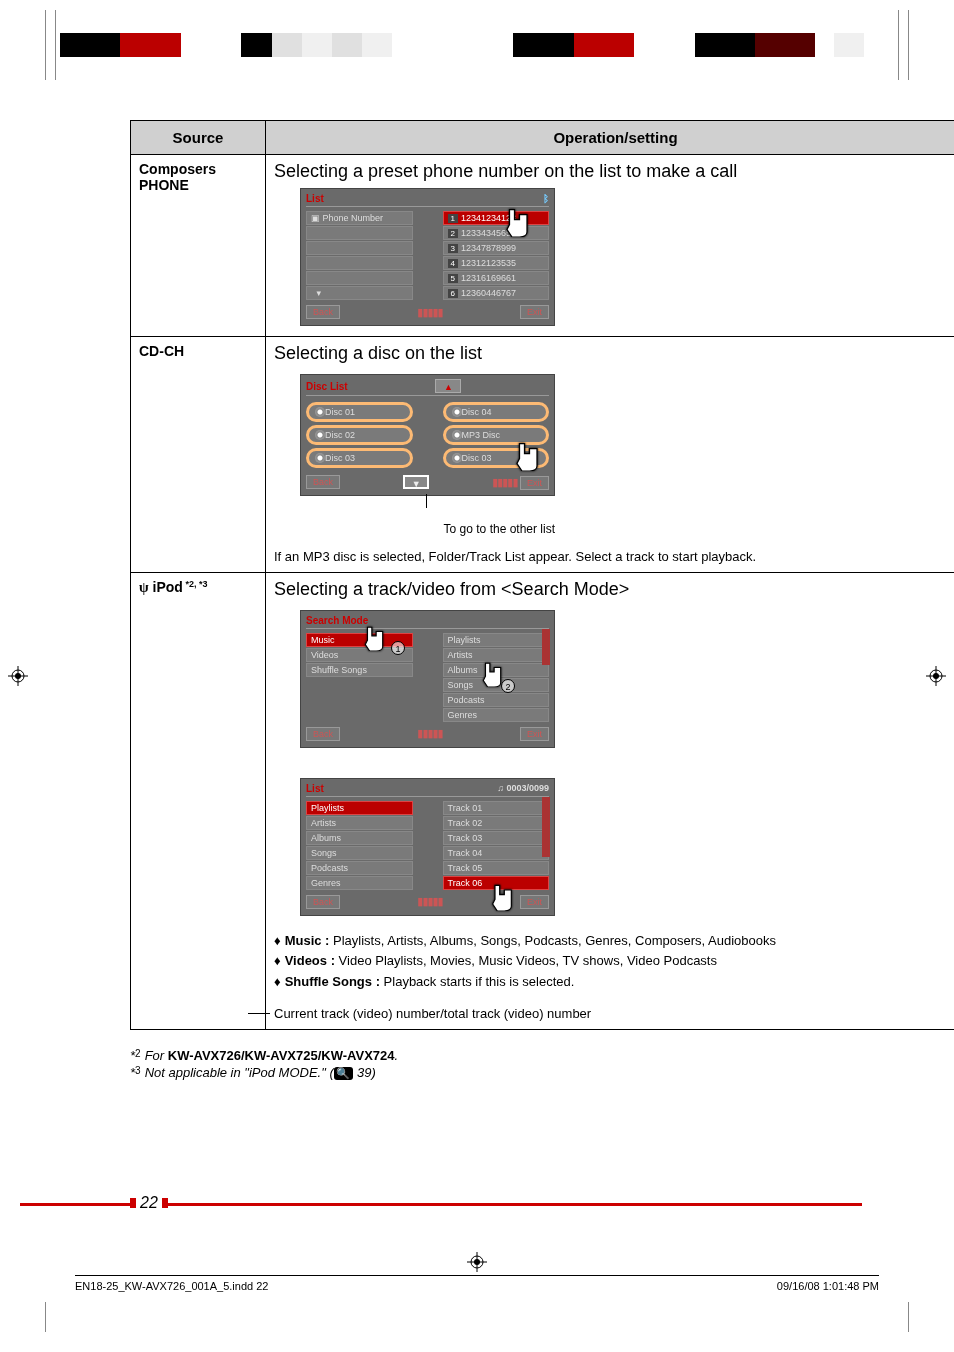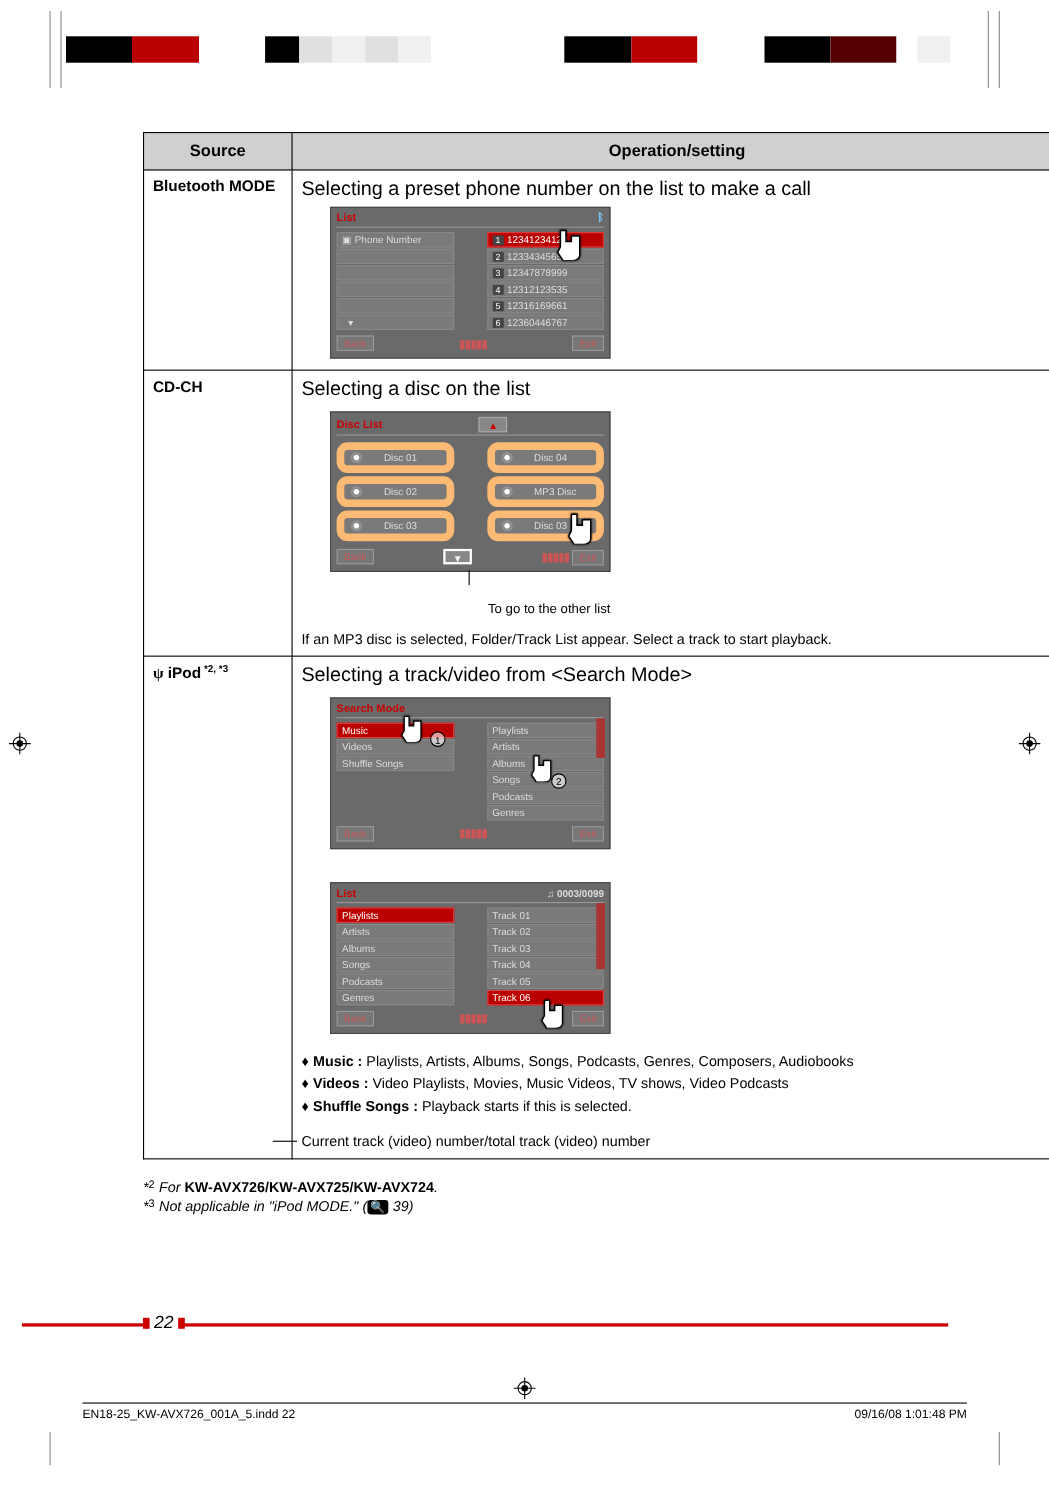--- a/index.html
+++ b/index.html
@@ -110,28 +110,28 @@
     margin: 1px 0;
     font-size: 9px;
     display: flex;
     align-items: center;
     gap: 3px;
     color: #ddd;
   }
   .screen .item.sel { background: #b00; border-color: #d44; color: #fff; }
   .screen .discitem {
     background: #7a7a7a;
-    border: 7px solid #fdba74;
+    border: 3px solid #fdba74;
     border-radius: 10px;
     padding: 2px 6px;
     margin: 3px 0;
     font-size: 9px;
     display: flex;
     align-items: center;
-    gap: 20px;
+    gap: 0;
     color: #ddd;
   }
   .screen .footer {
     display: flex;
     justify-content: space-between;
     align-items: center;
     margin-top: 4px;
     font-size: 9px;
   }
   .screen .btn {
@@ -317,21 +317,21 @@
 
 <div class="page">
   <table class="main">
     <tbody>
         <tr>
       <th>Source</th>
       <th>Operation/setting</th>
     </tr>
 
     <tr>
-      <td class="source-cell">Bluetooth MODE</td>
+      <td class="source-cell">Composers PHONE</td>
       <td class="op-cell">
         <div class="op-head">Selecting a preset phone number on the list to make a call</div>
         <div class="screen" style="position:relative">
           <div class="title">
             <span>List</span>
             <span class="bt-icon">ᛒ</span>
           </div>
           <div class="col2">
             <div>
               <div class="item">

